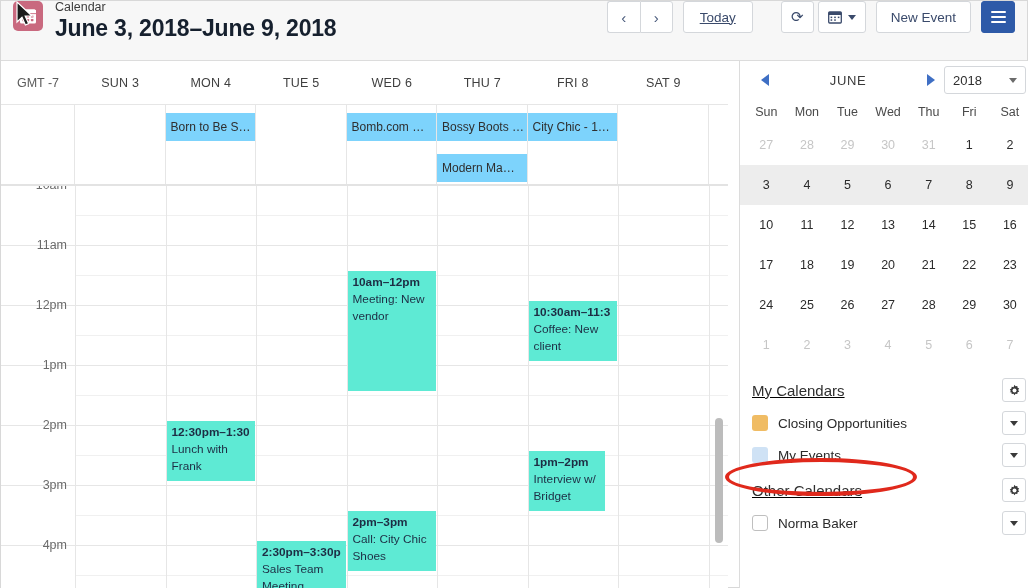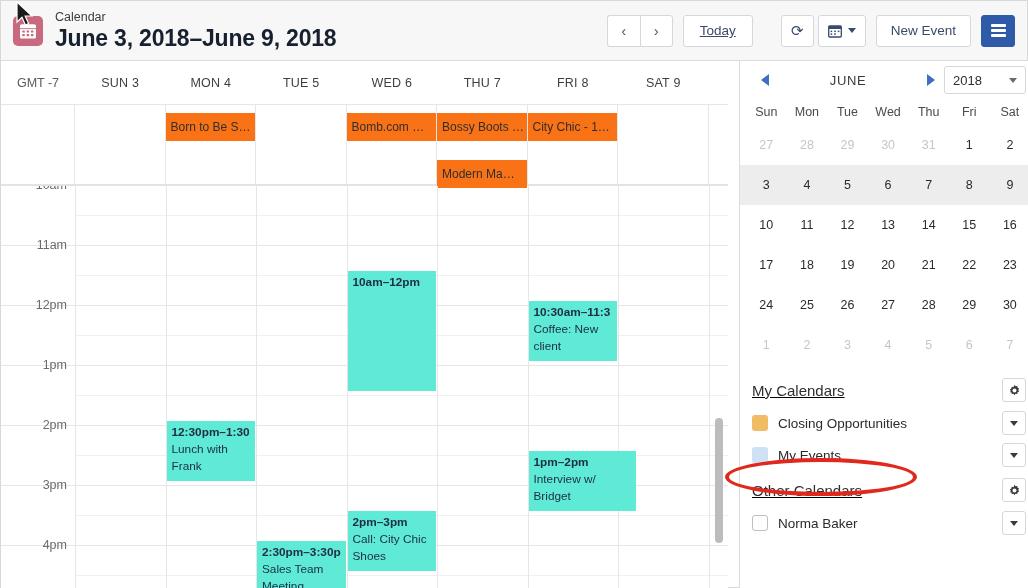--- a/index.html
+++ b/index.html
@@ -14,21 +14,21 @@
     width: 1028px; height: 588px;
     background: #fff;
     border: 1px solid #d8d8d8;
   }
 
   
   .header {
     position: absolute; left: 0; top: 0; width: 1026px; height: 60px;
     background: #f7f7f7;
     border-bottom: 1px solid #dcdcdc;
-    display: flex; align-items: center;
+    display: flex; align-items: flex-start;
   }
   .app-icon {
     width: 30px; height: 30px; margin-left: 12px;
     background: #c9697f; border-radius: 5px;
     display: flex; align-items: center; justify-content: center;
     flex: none;
   }
   .app-icon svg { display: block; }
   .title-block { margin-left: 12px; line-height: 1.05; }
   .title-eyebrow { font-size: 12.5px; color: #3c3c3c; }
@@ -72,24 +72,24 @@
     position: absolute; left: 0; top: 44px; width: 727px; height: 81px;
     border-bottom: 2px solid #e3e3e3; display: flex; background: #fff;
   }
   .allday .gutter-cell { width: 74px; flex: none; border-right: 1px solid #e6e6e6; }
   .allday .adcol {
     width: 90.5px; flex: none; border-right: 1px solid #e6e6e6;
     padding-top: 8px;
   }
   .ad-ev {
     height: 28px; line-height: 28px;
-    background: #f97316; color: #2f2f2f;
+    background: #7dd3fc; color: #2f2f2f;
     font-size: 12px; padding: 0 5px;
     white-space: nowrap; overflow: hidden;
-    margin-bottom: 19px; cursor: pointer;
+    margin-bottom: 13px; cursor: pointer;
   }
 
   .timegrid {
     position: absolute; left: 0; top: 125px; width: 727px; height: 402px;
     overflow: hidden;
   }
   .tg-inner { position: relative; width: 727px; height: 402px; }
   .hourrow {
     position: absolute; left: 0; width: 727px; height: 60px;
     border-bottom: 1px solid #e6e6e6;
@@ -299,30 +299,31 @@
           <div class="vline" style="left: 74px;"></div>
           <div class="vline" style="left: 164.5px;"></div>
           <div class="vline" style="left: 255px;"></div>
           <div class="vline" style="left: 345.5px;"></div>
           <div class="vline" style="left: 436px;"></div>
           <div class="vline" style="left: 526.5px;"></div>
           <div class="vline" style="left: 617px;"></div>
           <div class="vline" style="left: 707.5px;"></div>
           <div class="ev" style="left: 346.5px; top: 85px; width: 88.5px; height: 120px;">
             <div class="ev-time">10am–12pm</div>
+            <div class="ev-title">Meeting: New vendor</div>
           </div>
           <div class="ev" style="left: 527.5px; top: 115px; width: 88.5px; height: 60px;">
             <div class="ev-time">10:30am–11:3</div>
             <div class="ev-title">Coffee: New client</div>
           </div>
           <div class="ev" style="left: 165.5px; top: 235px; width: 88.5px; height: 60px;">
             <div class="ev-time">12:30pm–1:30</div>
             <div class="ev-title">Lunch with Frank</div>
           </div>
-          <div class="ev" style="left: 527.5px; top: 265px; width: 107px; height: 60px;">
+          <div class="ev" style="left: 527.5px; top: 265px; width: 76px; height: 60px;">
             <div class="ev-time">1pm–2pm</div>
             <div class="ev-title">Interview w/ Bridget</div>
           </div>
           <div class="ev" style="left: 346.5px; top: 325px; width: 88.5px; height: 60px;">
             <div class="ev-time">2pm–3pm</div>
             <div class="ev-title">Call: City Chic Shoes</div>
           </div>
           <div class="ev" style="left: 256px; top: 355px; width: 88.5px; height: 60px;">
             <div class="ev-time">2:30pm–3:30p</div>
             <div class="ev-title">Sales Team Meeting</div>

